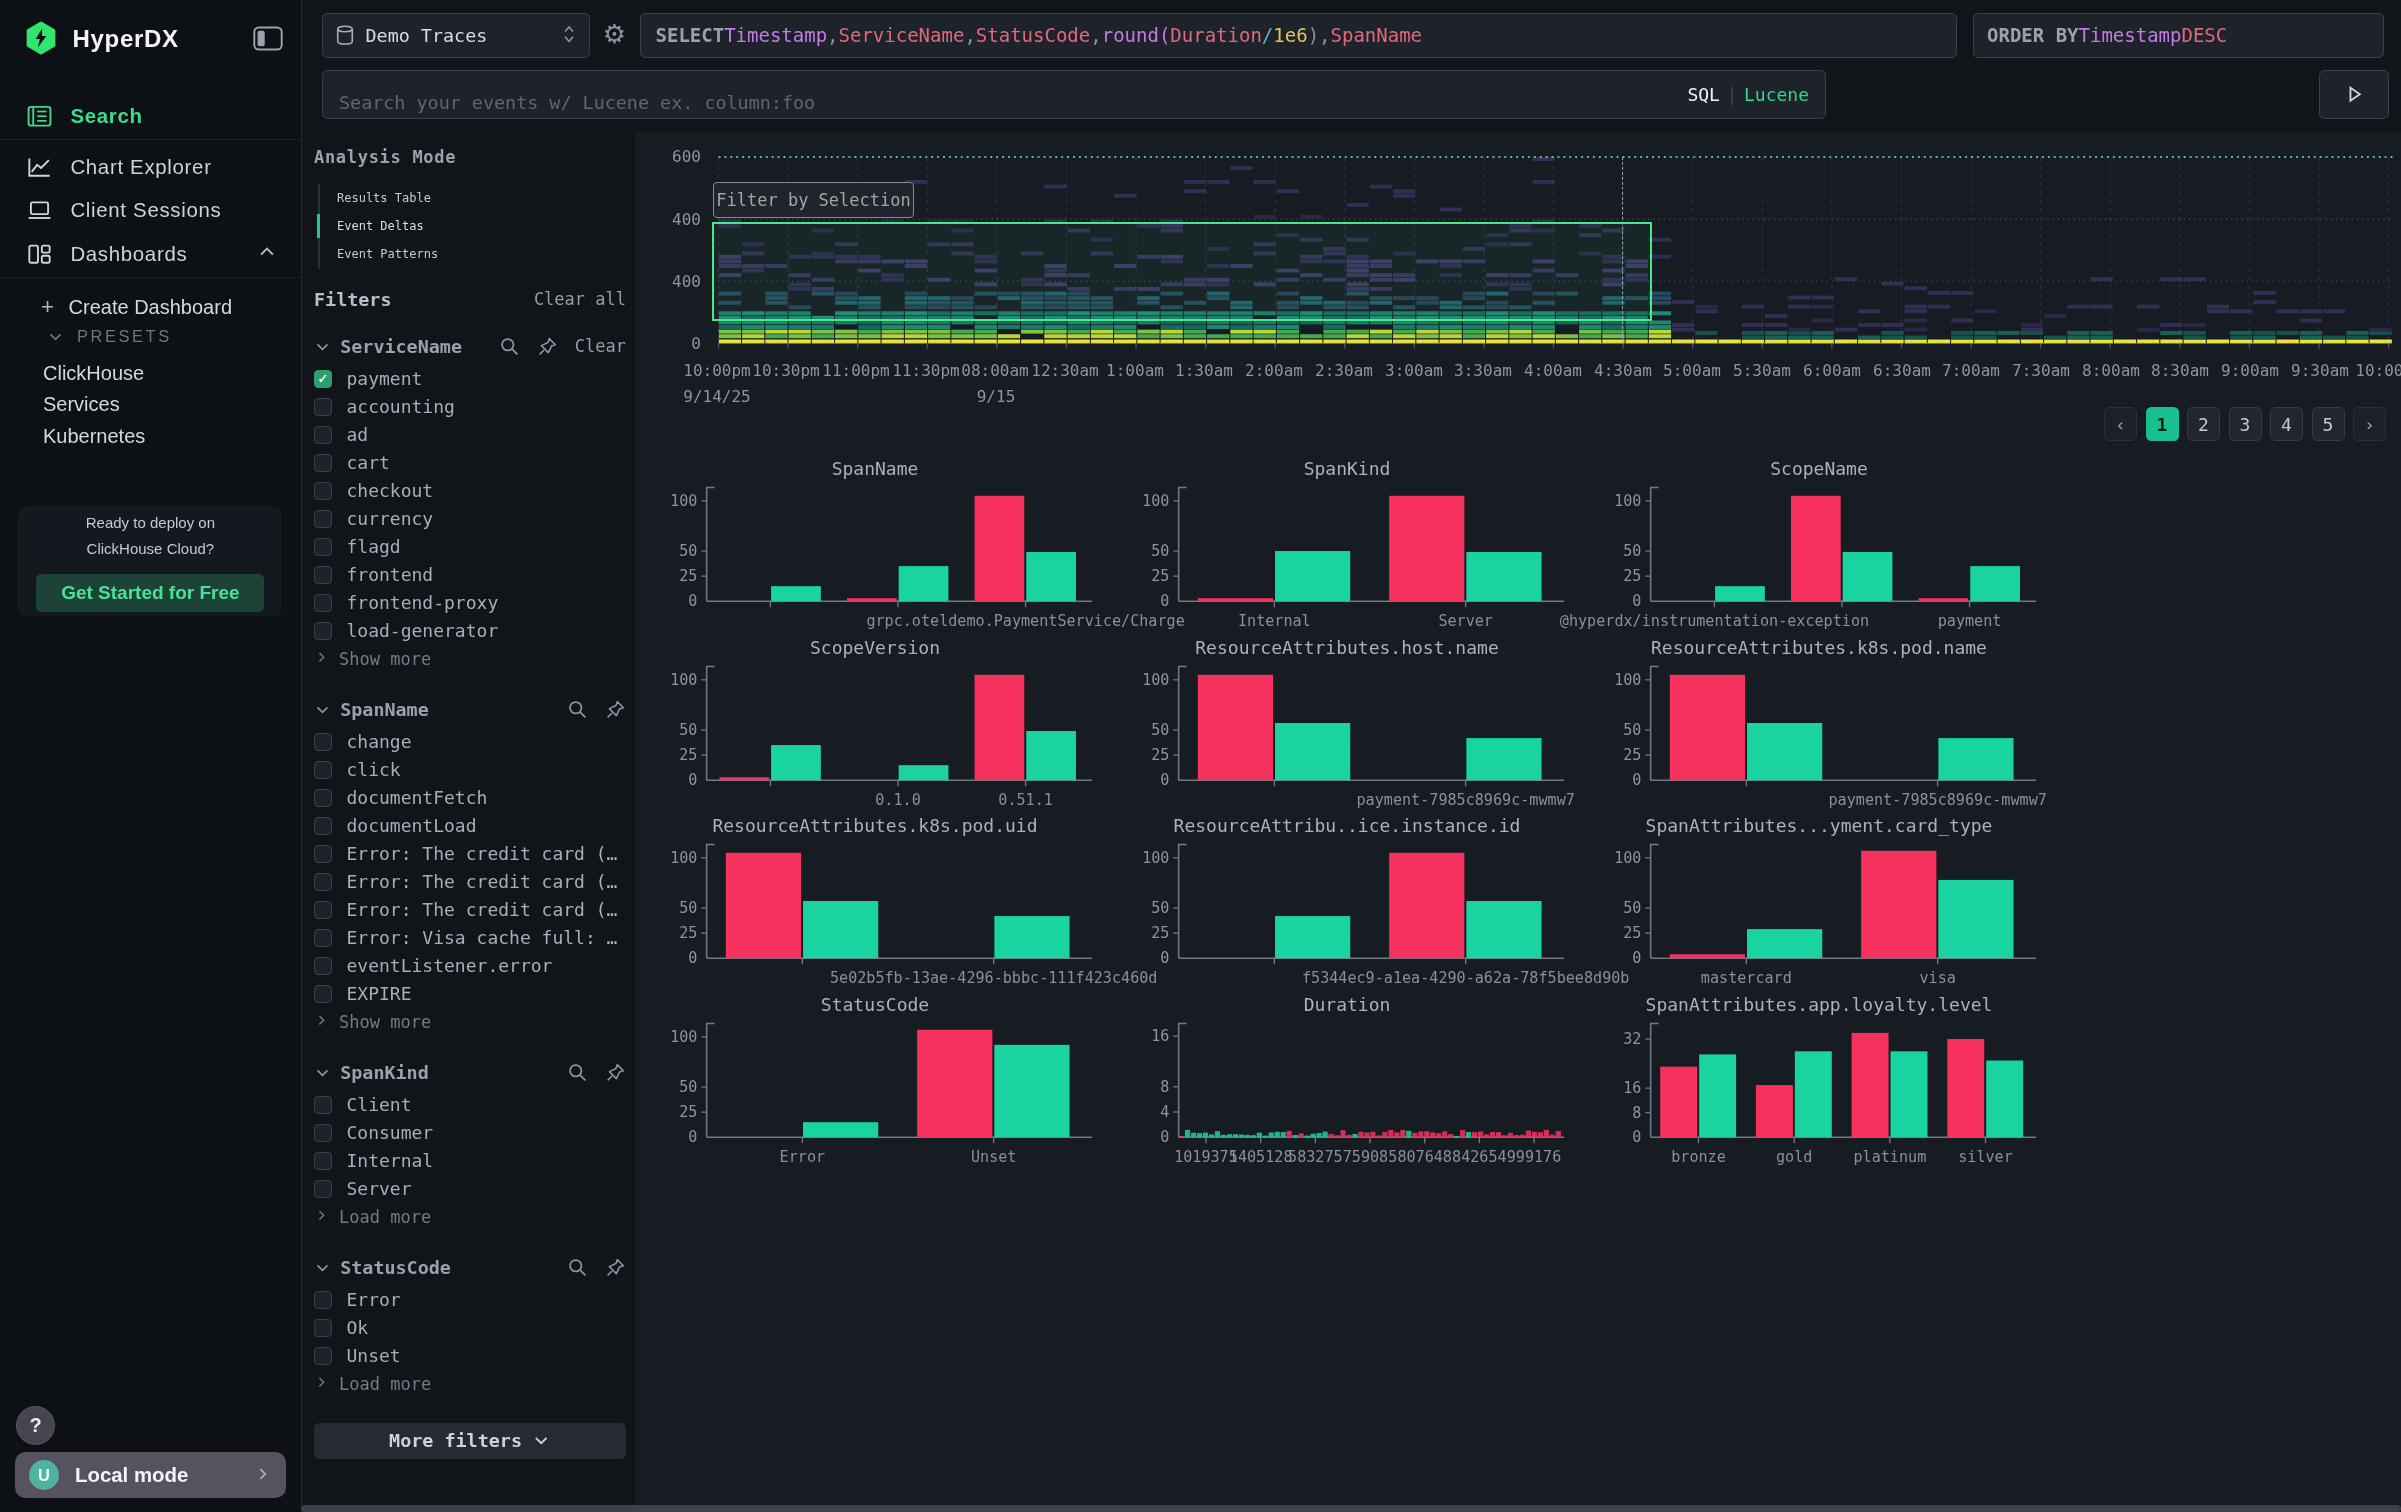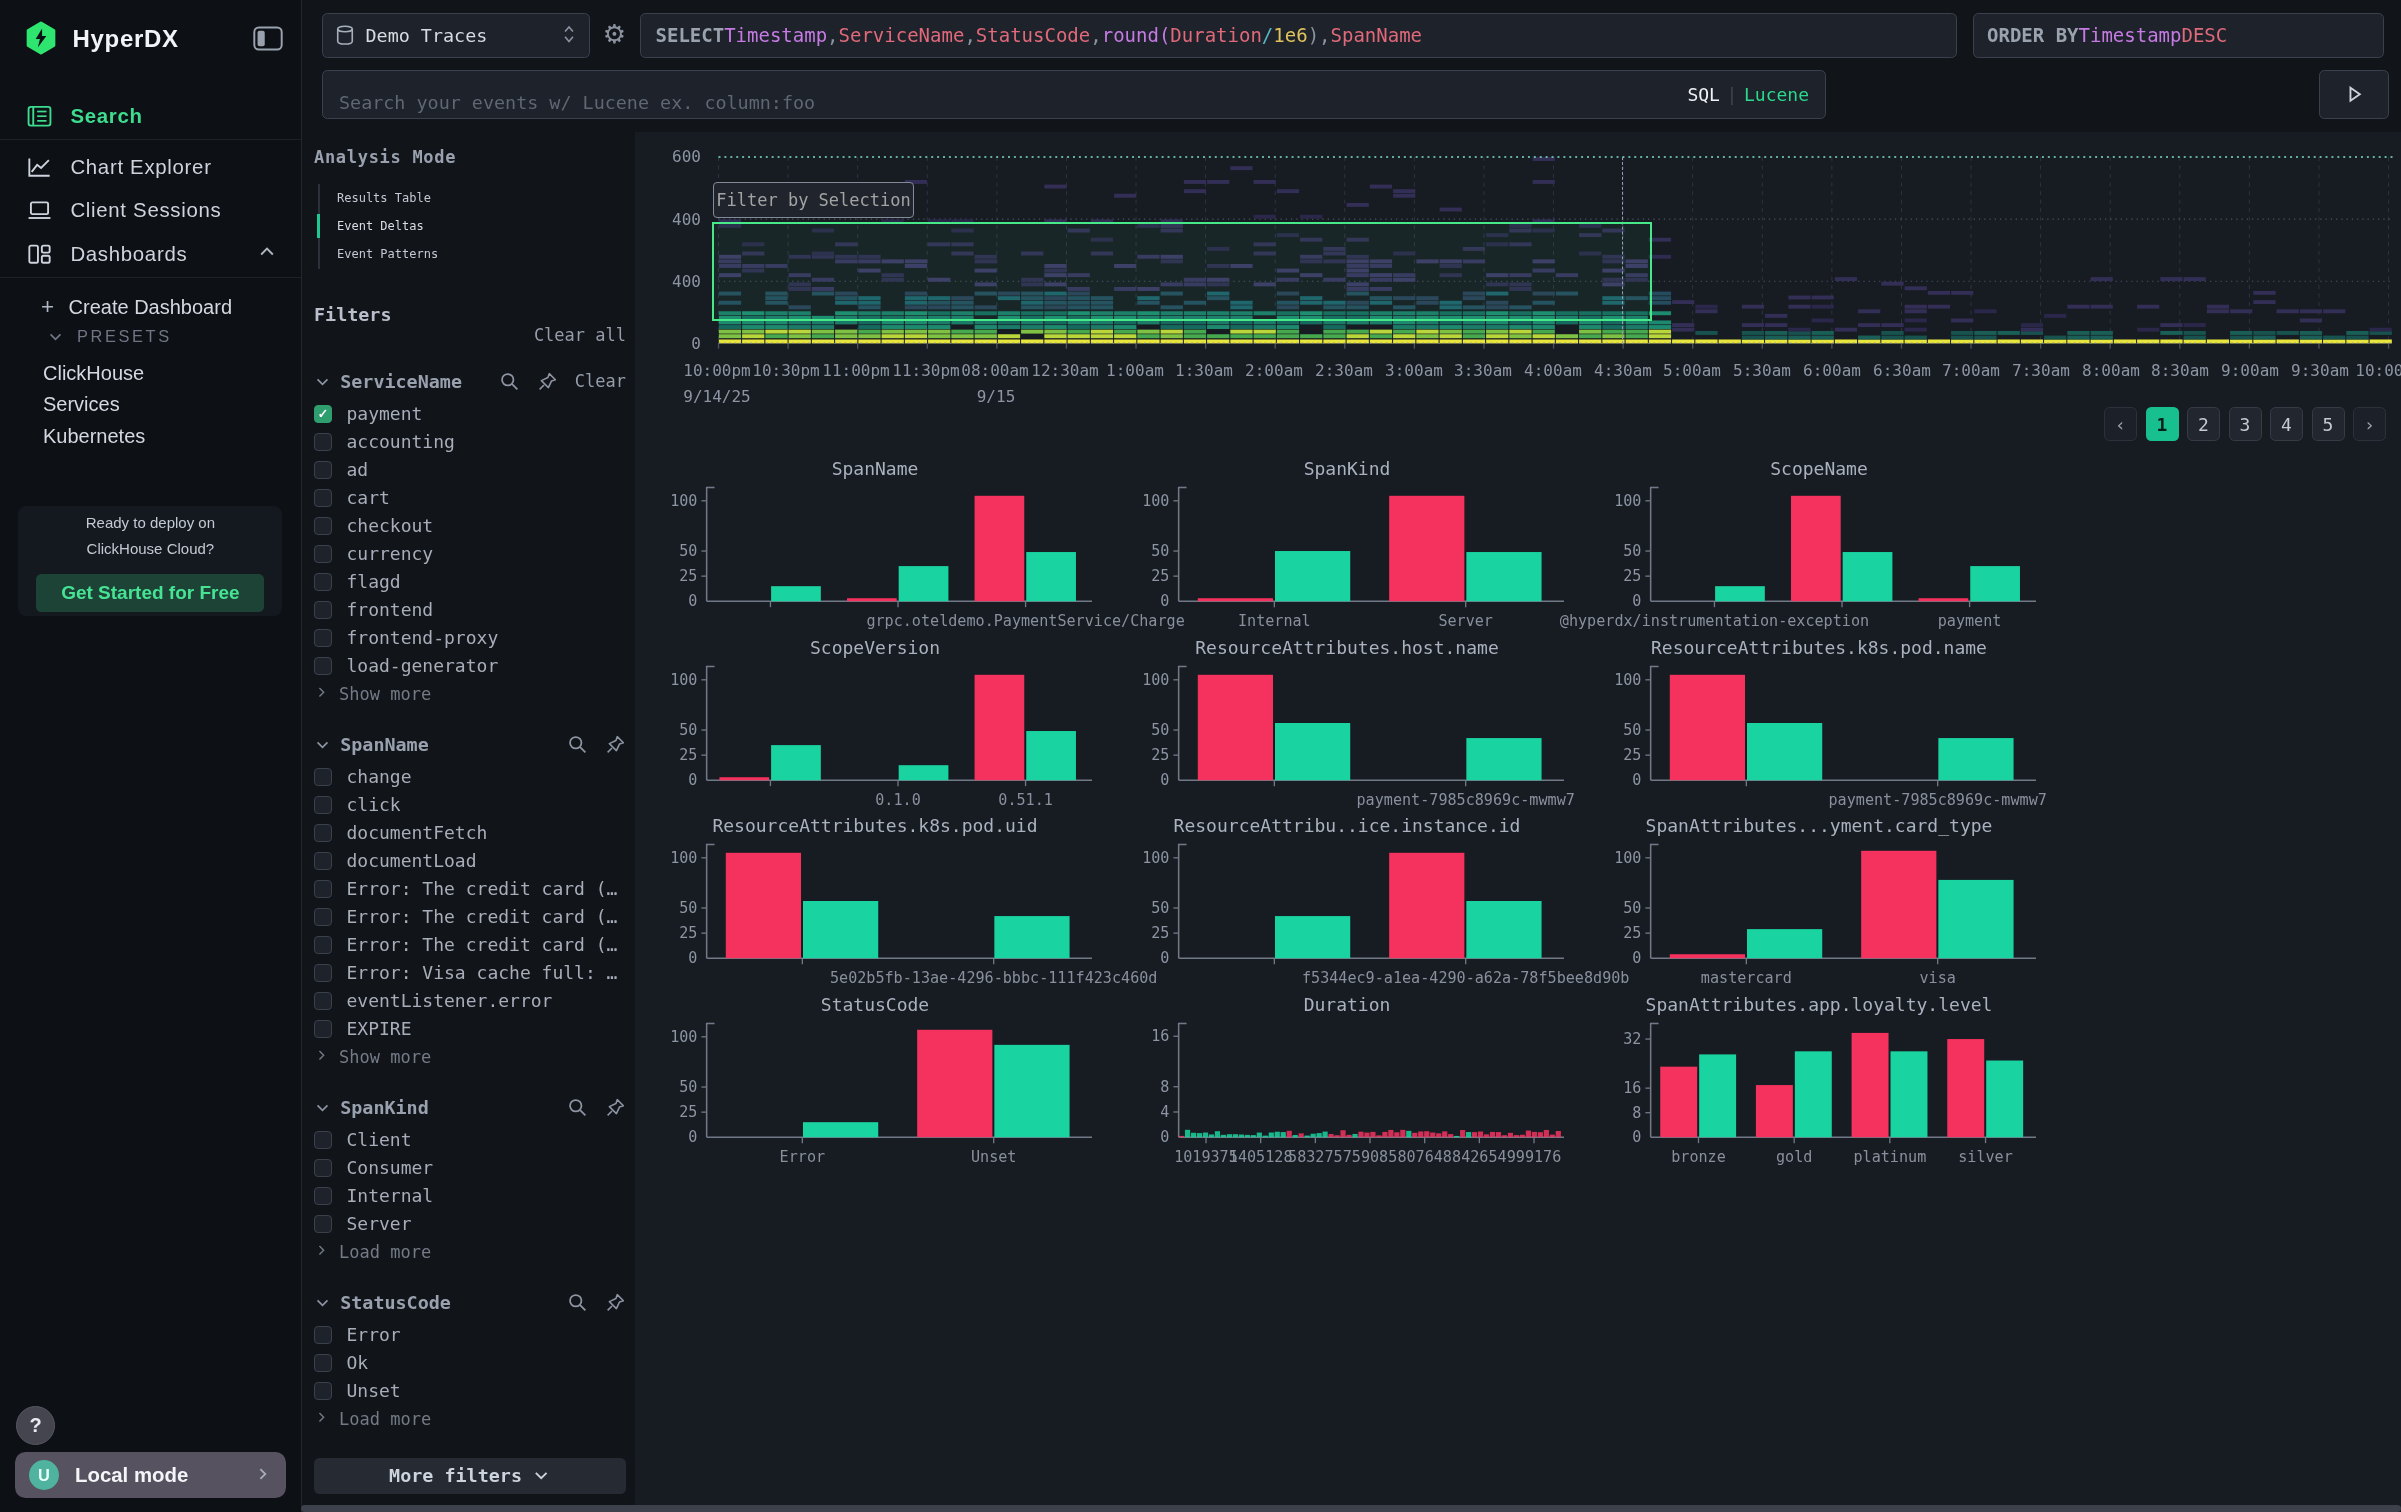--- a/index.html
+++ b/index.html
@@ -58,21 +58,21 @@
   #date-label{font-size:18.4px;color:#e8ebf0;margin-left:12px;}
   #run-btn{left:2319px;top:70px;width:70px;height:49px;justify-content:center;cursor:pointer;color:#cfd4dc;}
 
   
   #filtercol{position:absolute;left:301px;top:132px;width:333px;height:1381px;box-sizing:border-box;padding:14.5px 8px 0 13px;}
   #analysis-title{font-size:17px;font-weight:bold;color:#99a1af;letter-spacing:0.7px;}
   #mode-list{margin:17px 0 0 4px;border-left:2.6px solid #2b303a;}
   .mode-item{position:relative;padding:7.2px 0 7.2px 17px;font-size:12px;color:#c3cad4;cursor:pointer;}
   .mode-item.active{color:#d9dee6;}
   .mode-item.active:before{content:"";position:absolute;left:-2.6px;top:2.6px;bottom:2.6px;width:2.6px;background:#1fc792;}
-  #filters-row{margin-top:35px;display:flex;align-items:flex-start;flex-direction:column;}
+  #filters-row{margin-top:20px;display:flex;align-items:center;}
   #filters-title{font-size:18.4px;font-weight:bold;color:#b9c0cb;}
   #clear-all{margin-left:auto;font-size:17px;color:#959daa;cursor:pointer;}
   .fgroup{margin-top:26px;}
   .fgroup-hdr{display:flex;align-items:center;}
   .fgroup-name{font-size:18.4px;font-weight:bold;color:#99a1af;margin-left:9.2px;}
   .fgroup-icons{margin-left:auto;display:flex;align-items:center;gap:17px;}
   .ficon{width:21px;height:21px;color:#8d95a3;cursor:pointer;}
   .fclear{font-size:17px;color:#959daa;cursor:pointer;}
   .fitem{height:28px;display:flex;align-items:center;cursor:pointer;}
   .fitems{margin-top:8px;}

